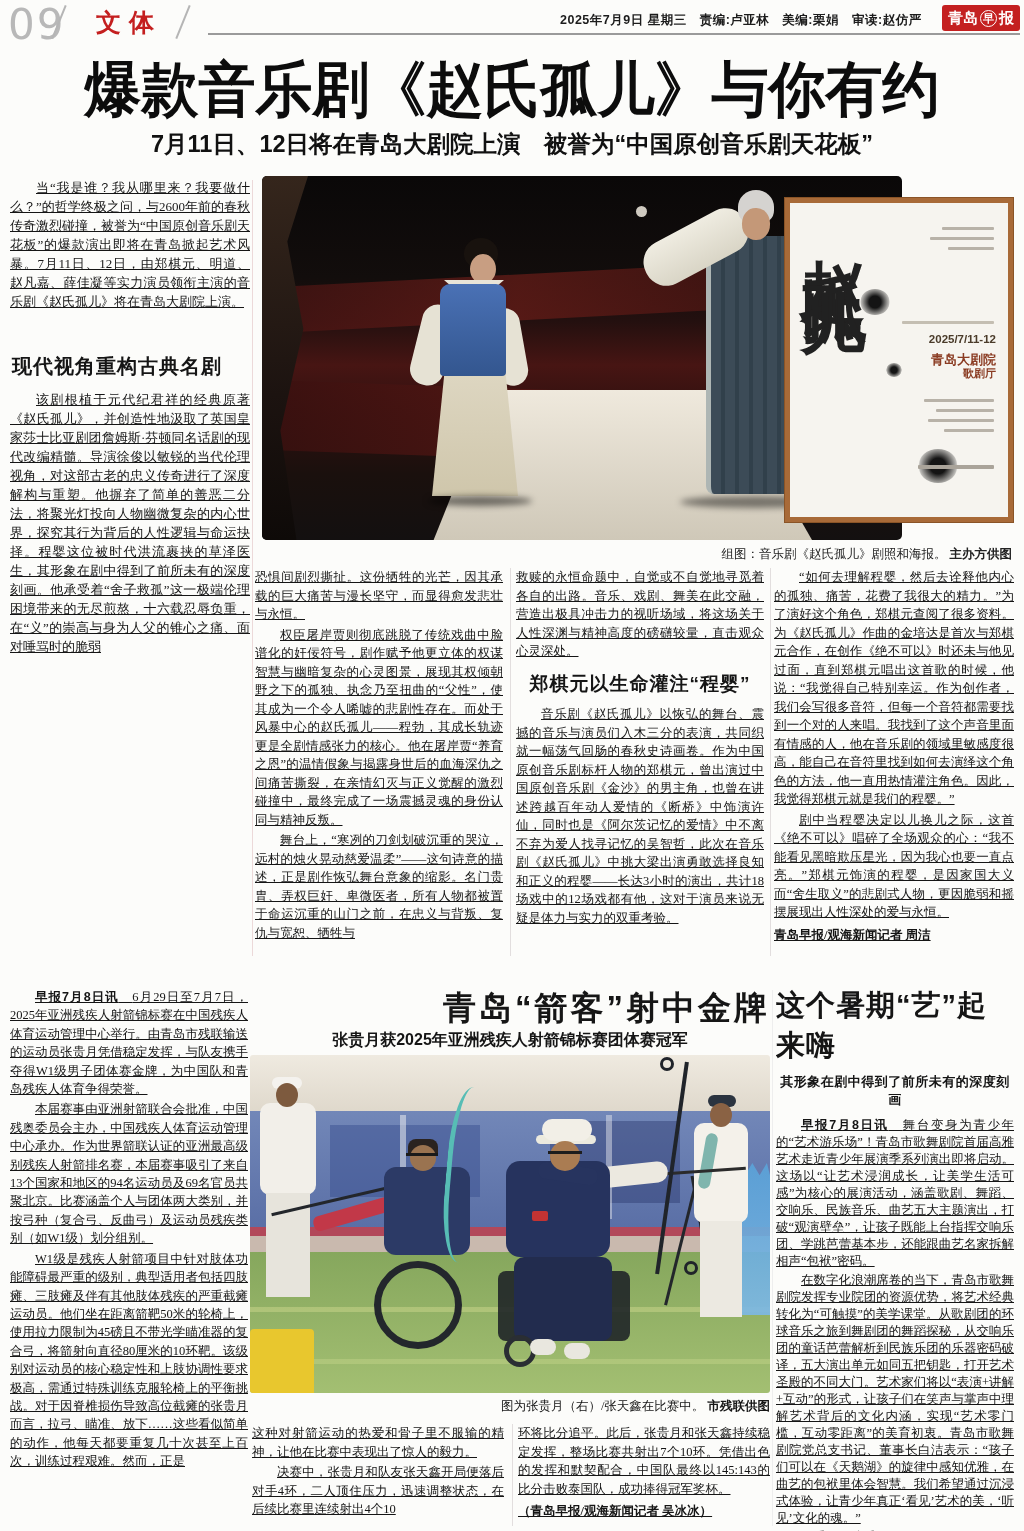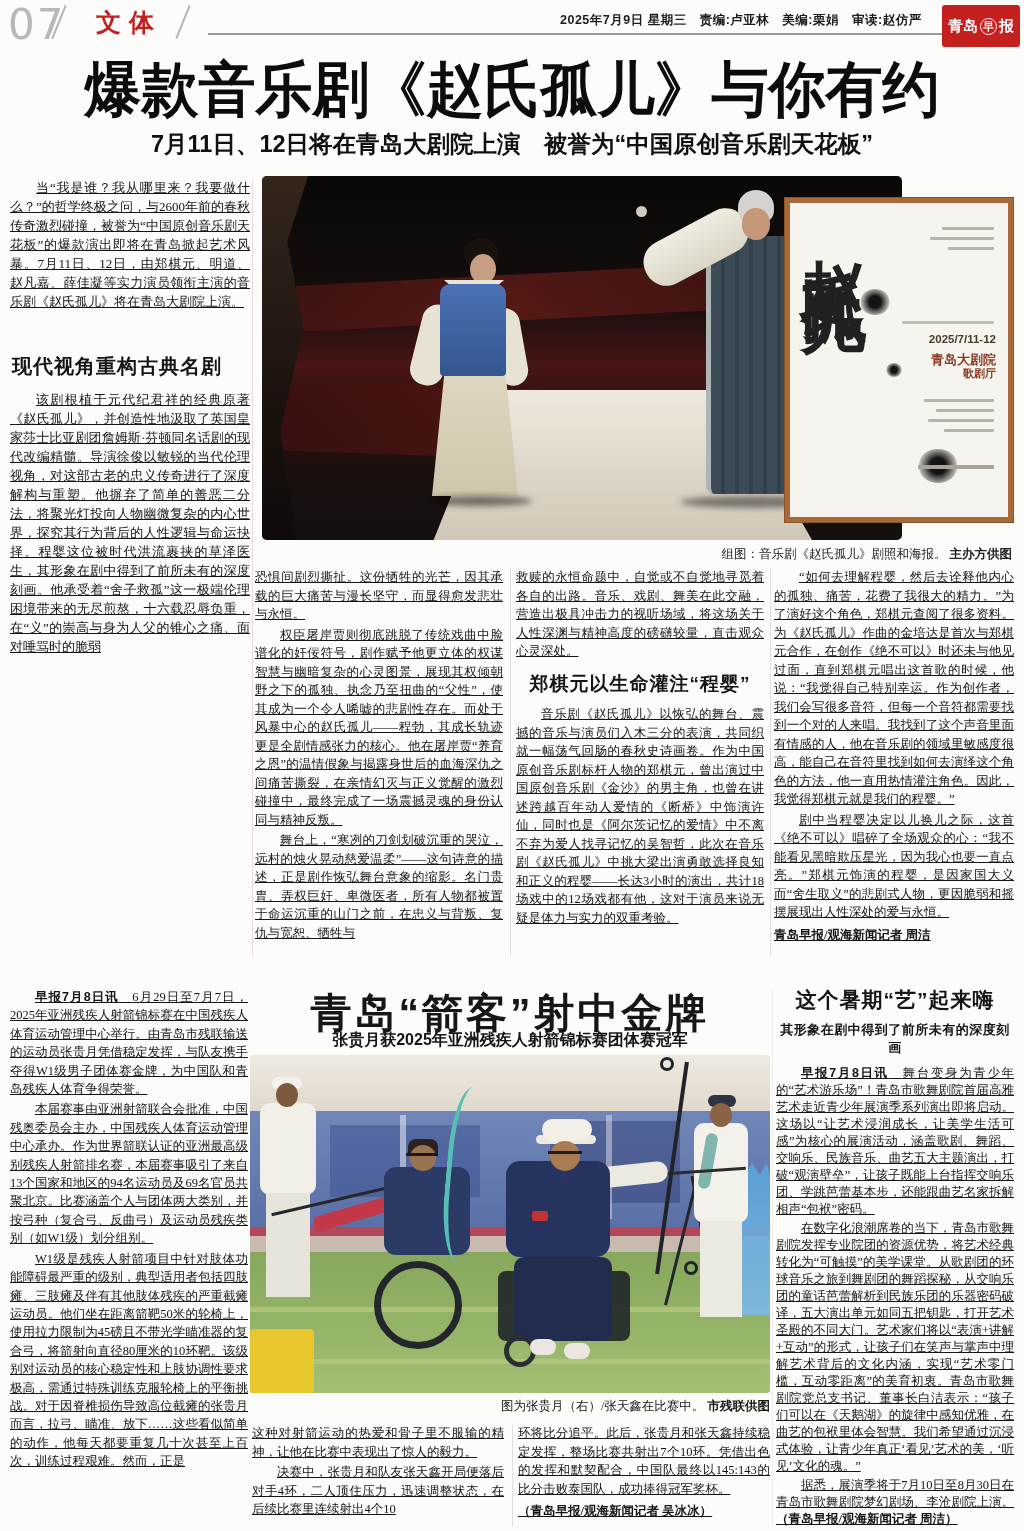--- a/index.html
+++ b/index.html
@@ -11,21 +11,21 @@
   }
   .abs { position:absolute; }
   .sans { font-family:"Liberation Sans","DejaVu Sans",sans-serif; }
 
   
   .page-num { left:8px; top:0; font-size:42px; color:#b8b8b8; font-family:"DejaVu Sans",sans-serif; font-weight:400; letter-spacing:2px;}
   .hdr-slash { width:2px; height:36px; background:#b5b5b5; transform:rotate(22deg); }
   .sec-name { left:96px; top:6px; font-size:25px; color:#c41f1f; font-weight:bold; letter-spacing:8px; }
   .hdr-rule { left:208px; top:33px; width:812px; height:2px; background:#9a9a9a; }
   .dateline { left:560px; top:12px; font-size:12.5px; font-weight:bold; color:#1c1c1c; letter-spacing:0.5px;}
-  .logo { left:942px; top:5px; width:78px; height:42px; background:#c42020; border-radius:3px;
+  .logo { left:942px; top:5px; width:78px; height:26px; background:#c42020; border-radius:3px;
           display:flex; align-items:center; justify-content:center; gap:2px; color:#fff; font-weight:bold; font-size:15px;}
   .logo .circ { width:17px; height:17px; border:1.5px solid #fff; border-radius:50%; font-size:11px; line-height:14px; text-align:center; }
 
   
   .headline { left:0; top:52px; width:1024px; text-align:center; font-size:57px; font-weight:900; color:#0c0c0c; letter-spacing:0; transform:scaleY(1.05);}
   .subhead  { left:0; top:128px; width:1024px; text-align:center; font-size:23.5px; font-weight:bold; color:#111; }
 
   .body-col p { text-indent:2em; text-align:justify; margin-bottom:2px;text-decoration:underline; }
   .noindent { text-indent:0 !important; }
 
@@ -85,29 +85,29 @@
   .p-dates { right:12px; top:130px; font-size:11.5px; font-weight:bold; color:#4a3b2a; font-family:"Liberation Sans",sans-serif; }
   .p-venue { right:12px; top:148px; font-size:13px; font-weight:bold; color:#8a3b22; }
   .p-hall  { right:12px; top:163px; font-size:11px; font-weight:bold; color:#8a3b22; }
   .pb5 { right:14px; top:196px; width:70px; } .pb6 { right:14px; top:206px; width:58px; }
   .pb7 { right:14px; top:216px; width:66px; } .pb8 { right:14px; top:226px; width:50px; }
   .pb9 { right:14px; top:262px; width:76px; height:4px; background:#aaa49a; }
 
   
   .arch-left { left:10px; top:988px; width:238px; height:543px; overflow:hidden; font-size:12.5px; line-height:18.4px; }
   .lead-tag { font-weight:bold; font-family:"Liberation Sans","DejaVu Sans",sans-serif; }
-  .arch-head { left:250px; top:986px; width:520px; text-align:center; font-size:41px; font-weight:bold; letter-spacing:3px; color:#161616;}
+  .arch-head { left:250px; top:986px; width:520px; text-align:right; font-size:33px; font-weight:bold; letter-spacing:3px; color:#161616;}
   .arch-sub  { left:250px; top:1030px; width:520px; text-align:center; font-size:16px; font-weight:bold; }
   .photo-arch { left:250px; top:1055px; width:520px; height:338px; overflow:hidden; border-radius:3px; }
   .arch-cap { left:250px; top:1398px; width:520px; text-align:right; font-size:12.5px; }
   .arch-colA { left:252px; top:1424px; width:252px; height:106px; overflow:hidden; font-size:12.5px; line-height:18.5px;}
   .arch-colB { left:518px; top:1424px; width:252px; height:106px; overflow:hidden; font-size:12.5px; line-height:18.5px;}
 
   .art-col { left:776px; top:986px; width:238px; height:545px; overflow:hidden; }
-  .art-head { text-align:center; font-size:21px; font-weight:bold; letter-spacing:1px; }
+  .art-head { font-size:29px; font-weight:bold; letter-spacing:1px; }
   .art-sub { text-align:center; font-size:13px; font-weight:bold; margin-top:7px; letter-spacing:0.5px;}
   .art-body { margin-top:8px; font-size:12.5px; line-height:17px; }
   .art-body p { text-indent:2em; text-align:justify; }
   .art-byline { font-weight:bold; }
 
   
   .photo-arch div { position:absolute; }
   .ap-tent { left:0; top:0; width:100%; height:64px; background:linear-gradient(180deg,#efeae0,#ddd6c9); }
   .ap-backdrop { left:0; top:56px; width:100%; height:118px; background:linear-gradient(180deg,#7287b8,#5a6fa6); }
   .ap-d1 { left:80px; top:70px; width:150px; height:72px; background:#3a4f8f; opacity:.5; }
@@ -159,21 +159,21 @@
   .a2-arrow { left:118px; top:54px; width:182px; height:3px; background:#2b2b2b; transform:rotate(-4deg); }
   .a2-legs { left:68px; top:138px; width:98px; height:84px; background:#222c4e; border-radius:10px; }
   .a2-frame { left:52px; top:152px; width:132px; height:70px; background:#1d2126; border-radius:8px; opacity:.88; }
   .a2-wheel { left:58px; top:216px; width:32px; height:32px; border:5px solid #2a2e33; border-radius:50%; }
   .a2-shoe1 { left:84px; top:220px; width:26px; height:16px; background:#e9e7df; border-radius:8px; }
   .a2-shoe2 { left:118px; top:224px; width:26px; height:16px; background:#e9e7df; border-radius:8px; }
 </style>
 </head>
 <body>
 
-<div class="abs page-num sans">07</div>
+<div class="abs page-num sans">09</div>
 <div class="abs hdr-slash" style="left:58px; top:4px;"></div>
 <div class="abs sec-name sans">文体</div>
 <div class="abs hdr-slash" style="left:182px; top:4px;"></div>
 <div class="abs hdr-rule"></div>
 <div class="abs dateline sans">2025年7月9日 星期三　责编:卢亚林　美编:栗娟　审读:赵仿严</div>
 <div class="abs logo sans">
   <span>青岛</span>
     <span class="circ">早</span>
     <span>报</span>
 </div>

